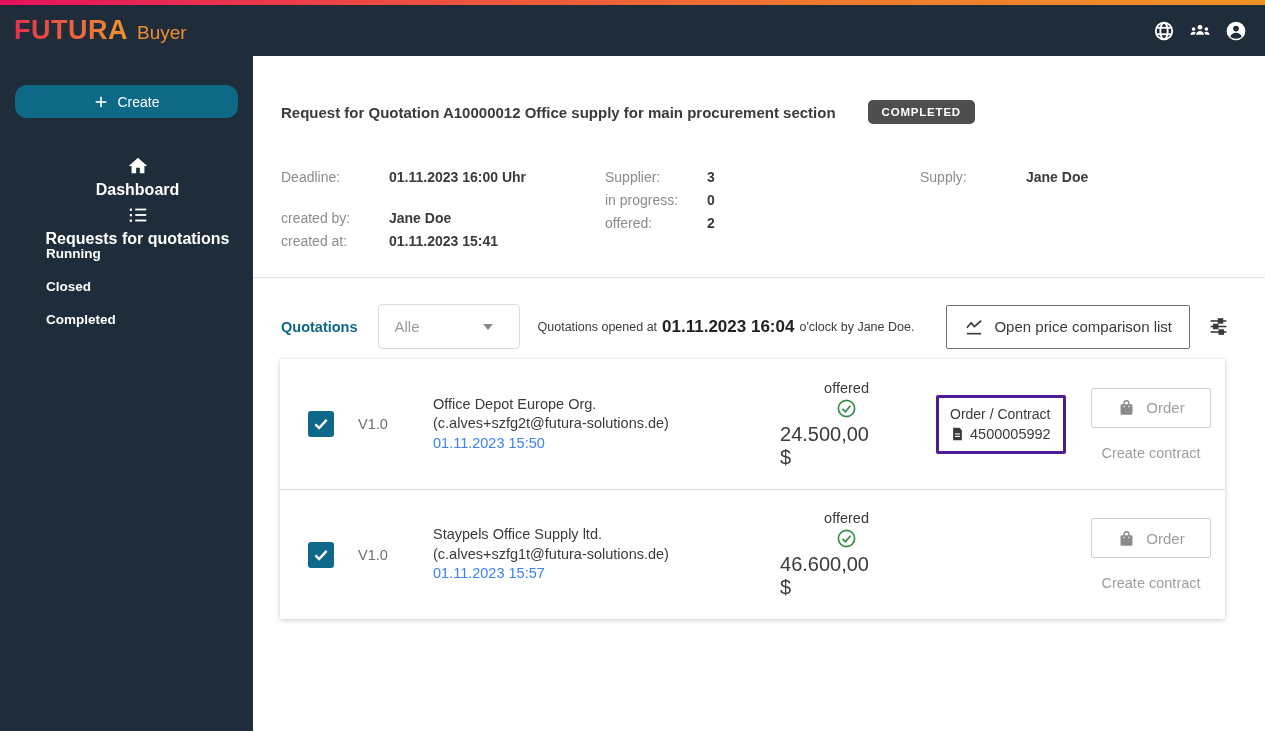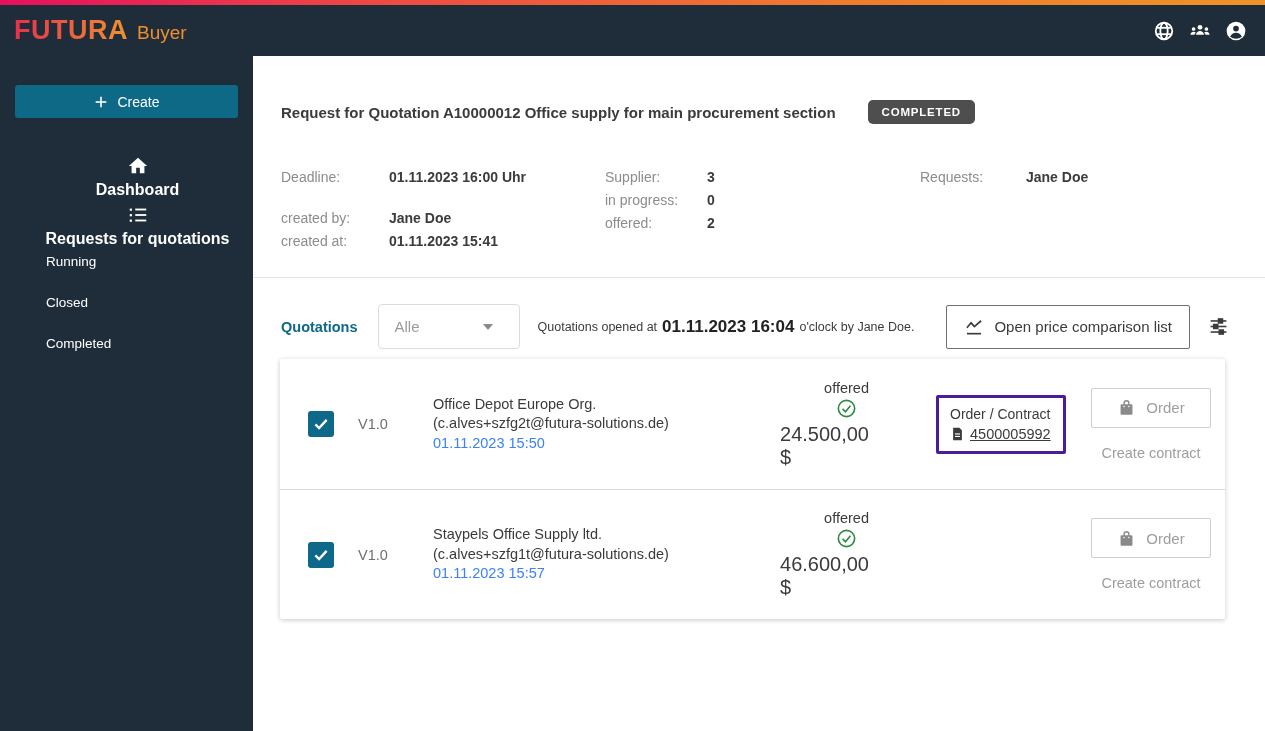--- a/index.html
+++ b/index.html
@@ -17,31 +17,31 @@
                background:linear-gradient(90deg,#e8304b,#f0932f);
                -webkit-background-clip:text; background-clip:text; color:transparent; }
   .logo-suffix { font-size:19px; color:#ef8e2e; margin-left:9px; padding-top:4px; }
   .header-icons { margin-left:auto; display:flex; align-items:center; gap:14px; }
   .hicon { width:22px; height:22px; display:inline-flex; cursor:pointer; }
   .hicon svg { width:22px; height:22px; }
 
   
   .sidebar { position:absolute; left:0; top:56px; width:253px; height:675px; background:#1f2d3b; }
   .create-btn { margin:29px 15px 0 15px; width:223px; height:33px; background:#0e6987;
-                border:none; border-radius:3px; color:#fff; font-size:14px;
+                border:none; border-radius:12px; color:#fff; font-size:14px;
                 display:flex; align-items:center; justify-content:center; gap:8px; cursor:pointer;
                 font-family:inherit; }
   .create-btn svg { width:16px; height:16px; }
   .nav-item { display:flex; align-items:center; gap:4px; color:#fff; font-size:16px;
               font-weight:bold; padding:0 0 0 22px; height:24px; cursor:pointer;flex-direction:column; }
   .nav-item svg { width:22px; height:22px; flex:0 0 22px; }
   .nav-dashboard { margin-top:37px; }
   .nav-rfq { margin-top:25px; }
-  .nav-sub { color:#fff; font-size:13.5px; font-weight:400; padding-left:46px;
-             margin-top:26px; cursor:pointer; }
+  .nav-sub { color:#fff; font-size:13.5px; font-weight:700; padding-left:46px;
+             margin-top:18px; cursor:pointer; }
 
   
   .main { position:absolute; left:253px; top:56px; width:1012px; height:675px; background:#fff; }
 
   .title-row { display:flex; align-items:center; padding:44px 0 0 28px; }
   .page-title { font-size:15px; font-weight:bold; color:#3b3b3b; }
   .status-badge { margin-left:32px; background:#4e4e4e; color:#fff; font-size:11.5px;
                   font-weight:bold; letter-spacing:.8px; padding:6px 14px; border-radius:5px; }
 
   .details { display:flex; padding:0 16px 0 28px; margin-top:42px; }
@@ -89,21 +89,21 @@
   .sup-cell { width:350px; line-height:19.5px; font-size:14.5px; }
   .sup-date { color:#3b82f6; }
   .status-cell { width:86px; display:flex; flex-direction:column; align-items:flex-end; }
   .status-line { display:flex; align-items:center; gap:2px; font-size:14.5px; color:#3b3b3b;flex-direction:column; }
   .status-line svg { width:21px; height:21px; }
   .amount { font-size:20px; color:#3b3b3b; margin-top:4px; }
   .contract-cell { margin-left:67px; width:130px; }
   .contract-box { border:3px solid #4c1d95; border-radius:2px; padding:8px 10px 9px 11px; }
   .contract-label { font-size:14px; color:#3b3b3b; white-space:nowrap; }
   .contract-num { display:flex; align-items:center; gap:5px; margin-top:4px; font-size:14.5px;
-                  color:#3b3b3b; cursor:pointer;text-decoration:underline; }
+                  color:#3b3b3b; cursor:pointer; }
   .contract-num svg { width:15px; height:16px; }
   .actions-cell { margin-left:auto; width:120px; display:flex; flex-direction:column;
                   align-items:center; }
   .order-btn { width:120px; height:40px; border:1px solid #cfcfcf; border-radius:2px;
                background:#fff; display:flex; align-items:center; justify-content:center;
                gap:10px; color:#9e9e9e; font-size:15px; cursor:pointer; font-family:inherit; }
   .order-btn svg { width:19px; height:19px; }
   .create-contract { margin-top:17px; color:#9e9e9e; font-size:14.5px; cursor:pointer;
                      white-space:nowrap; }
 </style>
@@ -209,21 +209,21 @@
         <span class="dlabel">in progress:</span>
         <span class="dval">0</span>
       </div>
       <div class="drow">
         <span class="dlabel">offered:</span>
         <span class="dval">2</span>
       </div>
     </div>
     <div class="dcol3">
       <div class="drow">
-        <span class="dlabel">Requests:</span>
+        <span class="dlabel">Supply:</span>
         <span class="dval">Jane Doe</span>
       </div>
     </div>
   </div>
 
   <div class="divider"></div>
 
   <div class="qbar">
     <span class="q-label">Quotations</span>
     <div class="q-select">

